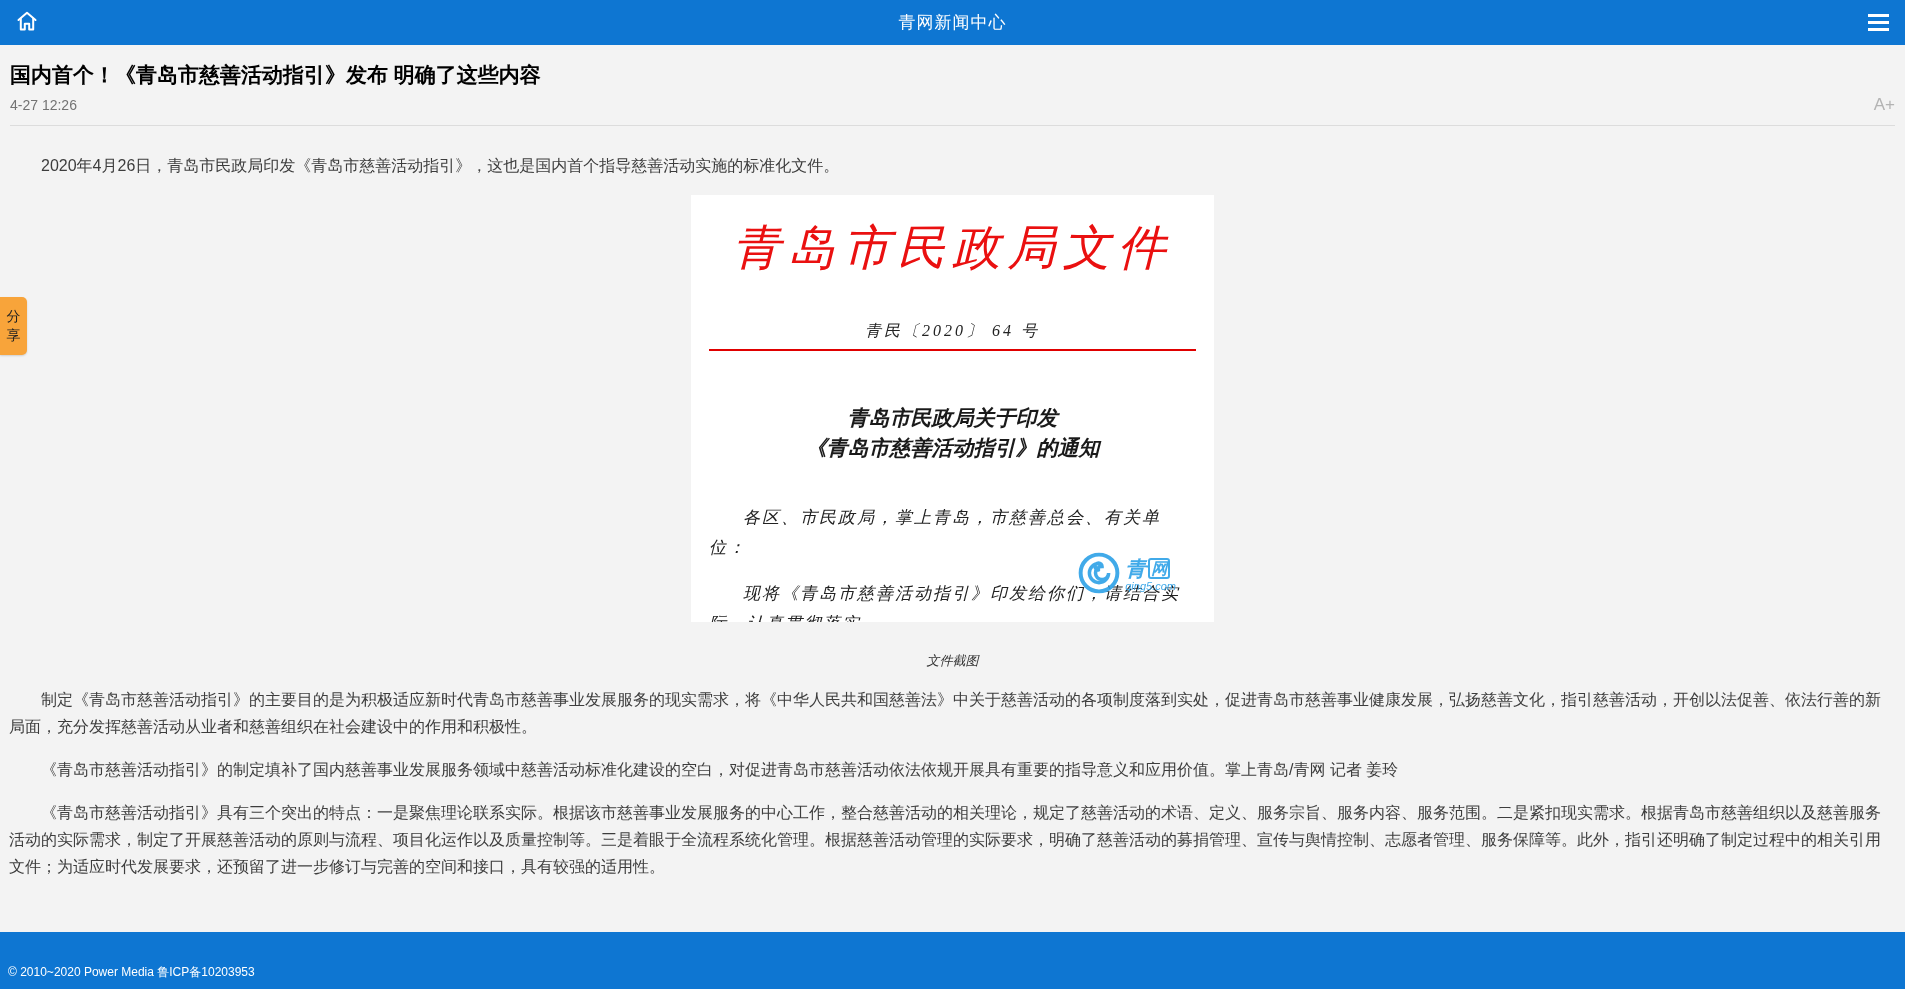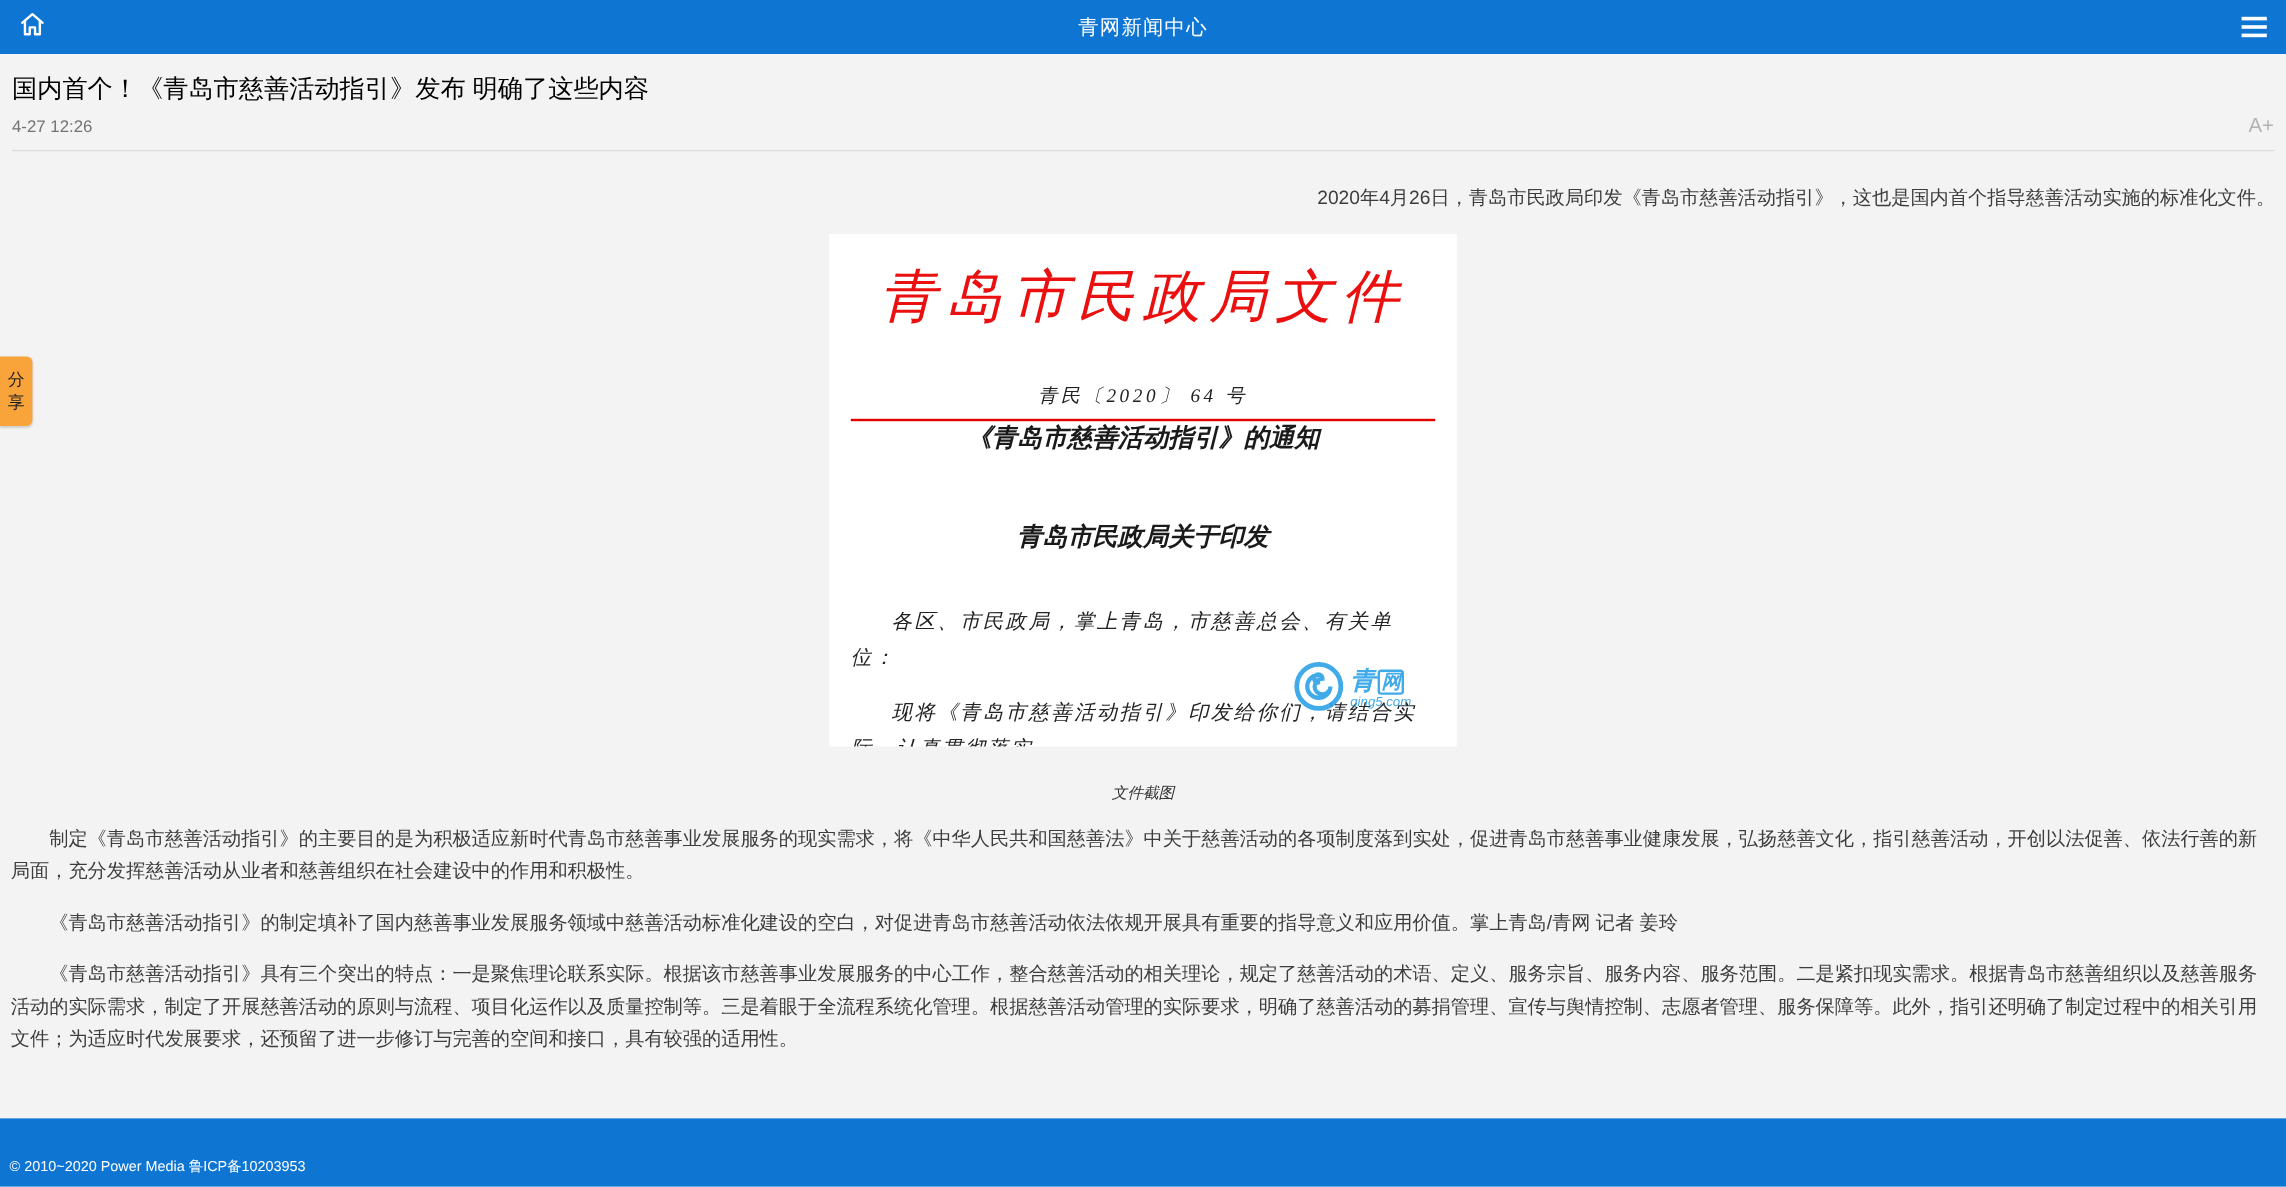--- a/index.html
+++ b/index.html
@@ -37,21 +37,21 @@
   }
   .hamburger { display: flex; flex-direction: column; gap: 4px; }
   .hamburger span { display: block; width: 21px; height: 3px; background: #fff; }
 
   
   .page-head { padding: 0 10px; flex: 0 0 auto; }
   .article-title {
     margin-top: 16px;
     font-size: 21px;
     line-height: 28px;
-    font-weight: 400;
+    font-weight: 700;
     color: #000;
   }
   .meta-row {
     margin-top: 6px;
     display: flex;
     align-items: center;
     justify-content: space-between;
   }
   .article-date { font-size: 14px; color: #737373; }
   .font-size-control { font-size: 17px; color: #b3b3b3; cursor: pointer; }
@@ -60,21 +60,21 @@
   
   main { flex: 1 1 auto; }
   article { padding: 0 9px; }
   article p {
     font-size: 16px;
     line-height: 27px;
     text-indent: 2em;
     margin-top: 16px;
     color: #3d3d3d;
   }
-  article p.first { margin-top: 26px; text-align: right; }
+  article p.first { margin-top: 26px; }
 
   
   figure { margin-top: 16px; font-style: italic; }
   .doc {
     width: 523px;
     height: 427px;
     margin: 0 auto;
     background: #fff;
     position: relative;
     padding-top: 20px;
@@ -215,22 +215,22 @@
 
 <main>
   <article>
     <p class="first">2020年4月26日，青岛市民政局印发《青岛市慈善活动指引》，这也是国内首个指导慈善活动实施的标准化文件。</p>
 
     <figure>
       <div class="doc">
         <div class="doc-title">青岛市民政局文件</div>
         <div class="doc-number">青民〔2020〕 64 号</div>
         <div class="doc-redline"></div>
+        <div class="doc-heading h1">青岛市民政局关于印发</div>
         <div class="doc-heading">《青岛市慈善活动指引》的通知</div>
-        <div class="doc-heading h1">青岛市民政局关于印发</div>
         <p class="doc-body salutation">各区、市民政局，掌上青岛，市慈善总会、有关单位：</p>
         <p class="doc-body indent">现将《青岛市慈善活动指引》印发给你们，请结合实际，认真贯彻落实。</p>
 
         <div class="watermark">
           <span>
             <svg width="42" height="42" viewBox="0 0 48 48" fill="none" stroke="#31a3e8" stroke-width="4" stroke-linecap="round">
               <circle cx="24" cy="24" r="21" stroke-width="4.5"></circle>
               <path d="M24 13 a11 11 0 1 0 11 11 a7.5 7.5 0 1 1 -7.5 -7.5 a4 4 0 1 0 -4 4"></path>
             </svg>
           </span>

